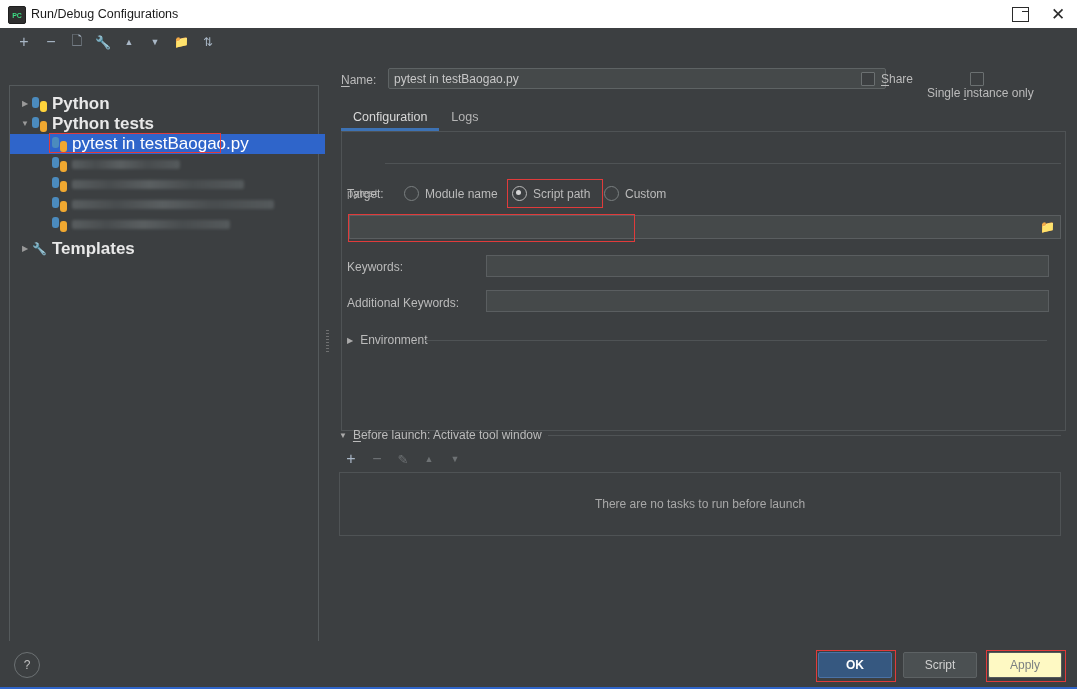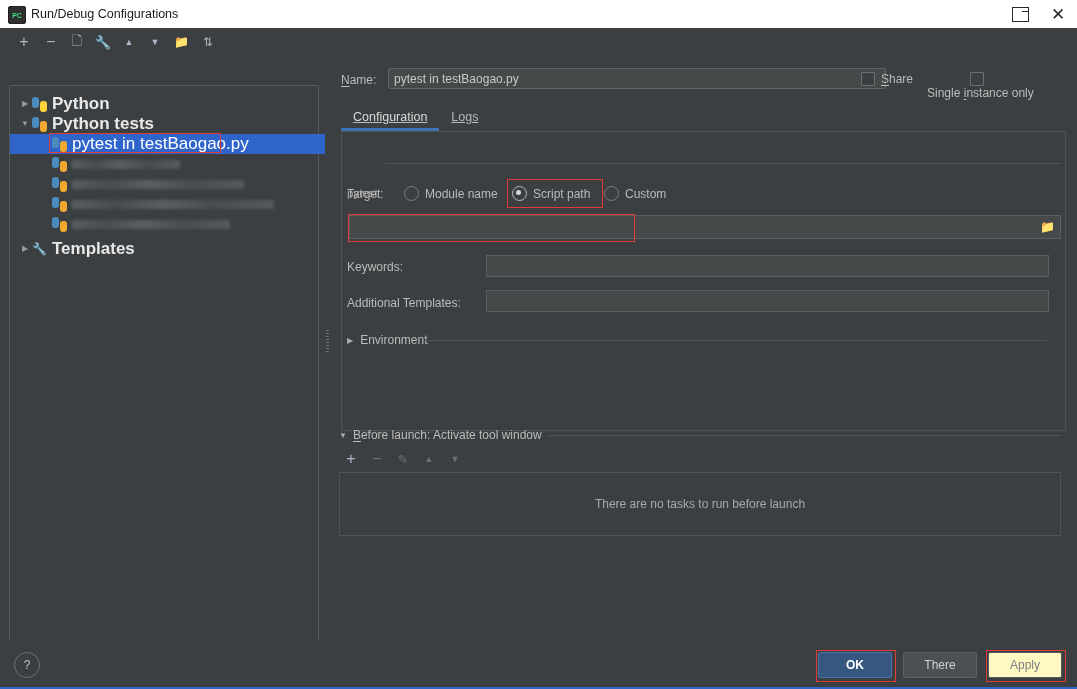--- a/index.html
+++ b/index.html
@@ -118,21 +118,21 @@
   .chkrow{position:absolute;top:44px;display:flex;align-items:center;}
   .chk{
     width:12px;height:12px;border:1px solid #6b7071;background:#3c3f41;
     border-radius:1px;margin-right:6px;position:relative;flex:0 0 auto;
   }
   .chk.on:after{
     content:"";position:absolute;left:3px;top:0px;width:4px;height:8px;
     border:solid #c8c8c8;border-width:0 1.6px 1.6px 0;transform:rotate(42deg);
   }
 
-  .tabs{position:absolute;left:11px;top:75px;height:28px;display:flex;text-decoration:underline;}
+  .tabs{position:absolute;left:11px;top:75px;height:28px;display:flex;}
   .tab{
     height:28px;line-height:28px;padding:0 12px;font-size:12.5px;color:#b5b5b5;
     position:relative;
   }
   .tab.active{color:#d9d9d9;}
   .tab.active:after{
     content:"";position:absolute;left:0;right:0;bottom:0;height:3px;background:#3d72b4;
   }
 
   .cfgbox{
@@ -352,21 +352,21 @@
   <div class="redbox" style="left:507px;top:179px;width:94px;height:27px;"></div>
 
   <div class="pathfield">
     <span class="browse">📁</span>
   </div>
   <div class="redbox" style="left:348px;top:214px;width:285px;height:26px;"></div>
 
   <div class="fieldlabel" style="left:347px;top:260px;">Keywords:</div>
   <div class="txtinput" style="left:486px;top:255px;width:563px;"></div>
 
-  <div class="fieldlabel" style="left:347px;top:296px;">Additional Templates:</div>
+  <div class="fieldlabel" style="left:347px;top:296px;">Additional Keywords:</div>
   <div class="txtinput" style="left:486px;top:290px;width:563px;"></div>
 
   <div class="envrow">
     <span class="tri">▶</span>
     <span class="lblsmall">Environment</span>
   </div>
   <div class="envline"></div>
 
   <div class="blrow">
     <span class="tri">▼</span>
@@ -385,20 +385,20 @@
   </div>
 
   <div class="tasksbox">
     <span>There are no tasks to run before launch</span>
   </div>
 
 
   <div class="footer">
     <div class="helpbtn">?</div>
     <div class="btn ok">OK</div>
-    <div class="btn cancel">There</div>
+    <div class="btn cancel">Script</div>
     <div class="btn apply">Apply</div>
     <div class="redbox" style="left:816px;top:9px;width:78px;height:30px;"></div>
     <div class="redbox" style="left:986px;top:9px;width:78px;height:30px;"></div>
   </div>
   <div class="bluebar"></div>
 
 </div>
 
 </body></html>

